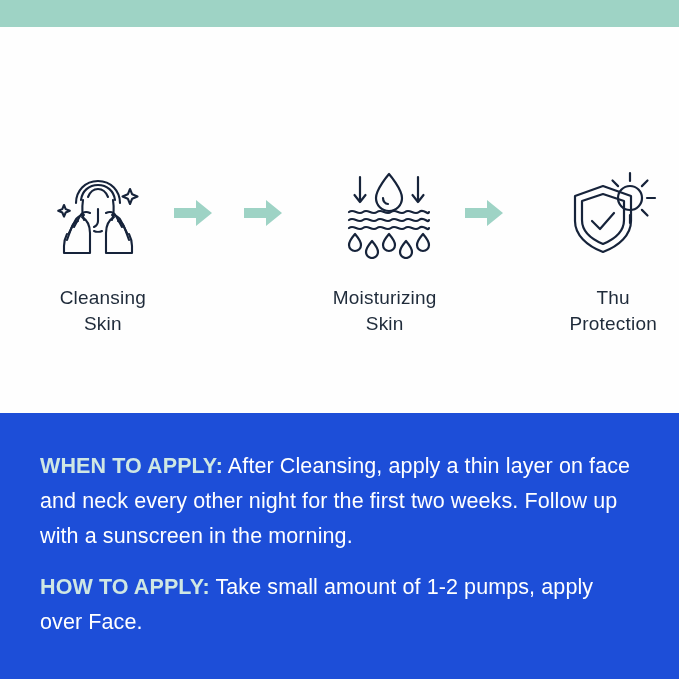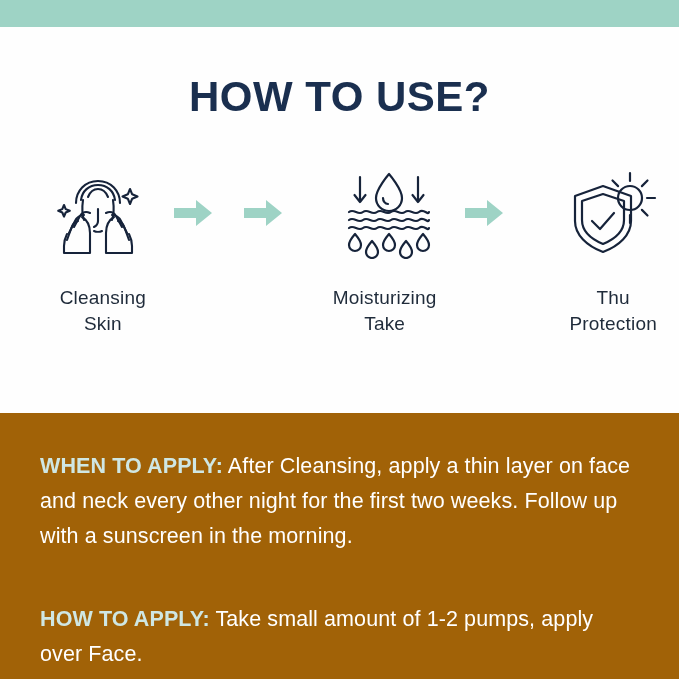--- a/index.html
+++ b/index.html
@@ -88,49 +88,48 @@
     height: 92px;
     display: flex;
     align-items: center;
     justify-content: center;
     flex: 0 0 auto;
   }
 
   
   .lower {
     flex: 1 1 auto;
-    background: #a16207;
+    background: #1d4ed8;
     padding: 36px 40px 0 40px;
     box-sizing: border-box;
   }
   .para {
     font-size: 21.5px;
     line-height: 35px;
     color: #ffffff;
     font-family: "Liberation Sans", sans-serif;
     letter-spacing: 0.1px;
   }
   .para + .para {
-    margin-top: 48px;
+    margin-top: 16px;
   }
   .lead {
     font-weight: bold;
     color: #cfe7e3;
   }
 </style>
 </head>
 <body>
 
 <div id="page">
 
   <div class="top-band"></div>
 
   <div class="upper">
 
-    <div class="page-title">HOW TO USE?</div>
 
     <div class="steps">
 
       <div class="step">
         <div class="step-icon">
           <svg width="96" height="92" viewBox="0 0 96 92" fill="none" stroke="#16233a" stroke-width="2.1" stroke-linecap="round" stroke-linejoin="round">
 
             <path d="M26 36c0-12 9-22 22-22s22 10 22 22"></path>
             <path d="M31 33c1-9 8-15 17-15s16 6 17 15"></path>
             <path d="M38 30c2-5 6-8 10-8s8 3 10 8"></path>
@@ -190,21 +189,21 @@
             <path d="M8 61c5-4 9 4 14 0s9 4 14 0 9 4 14 0 9 4 14 0 9 4 14 0 9 4 10 0"></path>
 
             <path d="M14 67c0 0-6 7-6 11a6 6 0 0 0 12 0c0-4-6-11-6-11z"></path>
             <path d="M31 74c0 0-6 7-6 11a6 6 0 0 0 12 0c0-4-6-11-6-11z"></path>
             <path d="M48 67c0 0-6 7-6 11a6 6 0 0 0 12 0c0-4-6-11-6-11z"></path>
             <path d="M65 74c0 0-6 7-6 11a6 6 0 0 0 12 0c0-4-6-11-6-11z"></path>
             <path d="M82 67c0 0-6 7-6 11a6 6 0 0 0 12 0c0-4-6-11-6-11z"></path>
           </svg>
         </div>
         <div class="step-label">Moisturizing
-Take</div>
+Skin</div>
       </div>
 
       <div class="arrow">
         <svg width="40" height="30" viewBox="0 0 40 30" fill="#9ed3c5">
           <path d="M0 10h22V2l16 13-16 13v-8H0z"></path>
         </svg>
       </div>
 
       <div class="step">
         <div class="step-icon">

